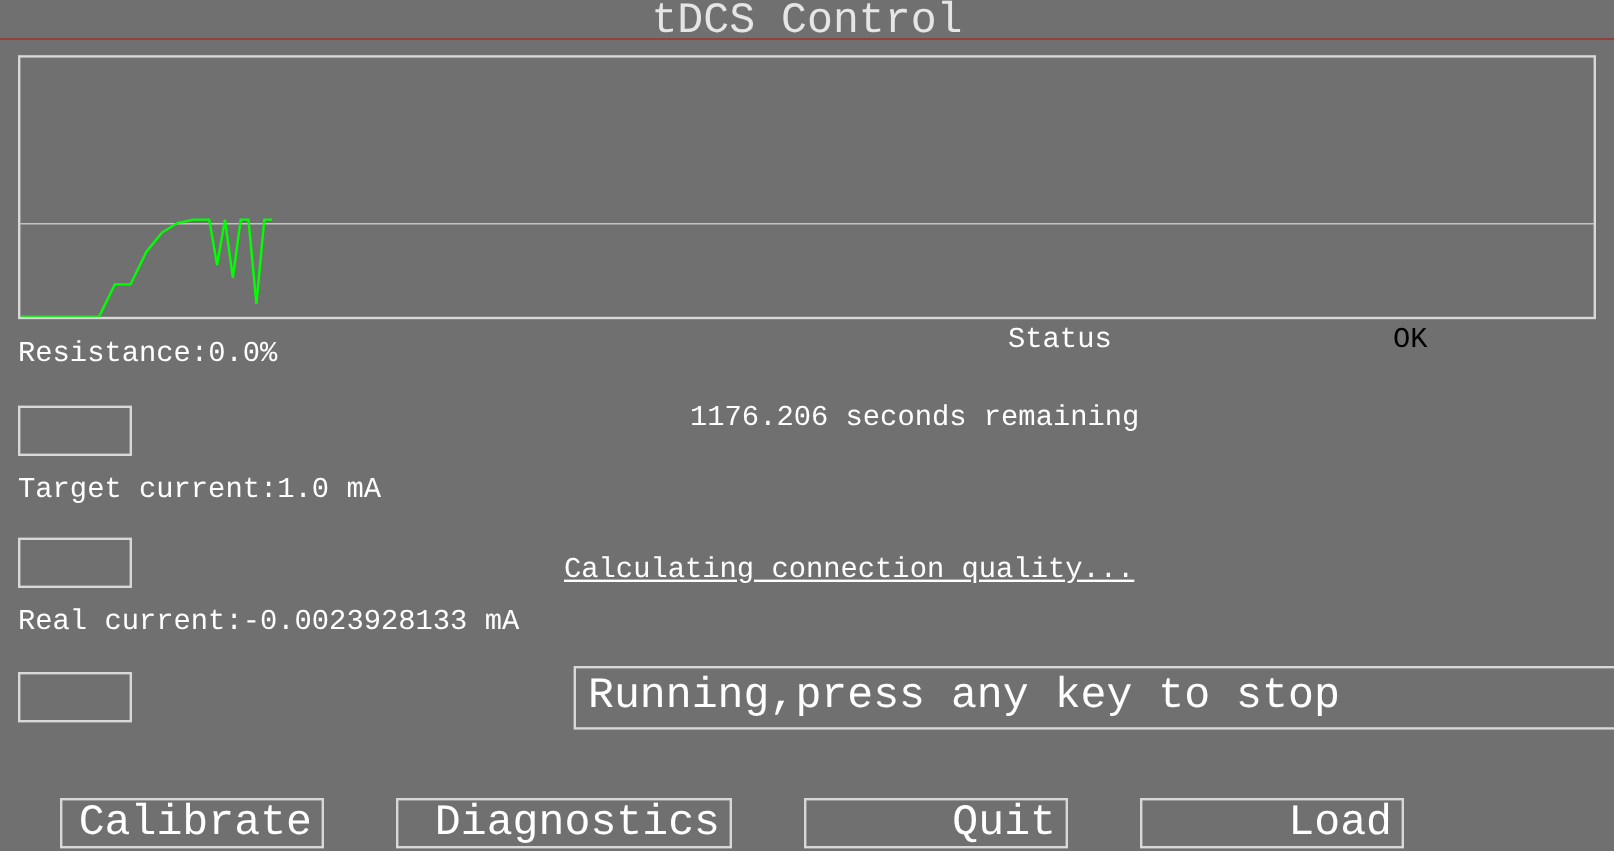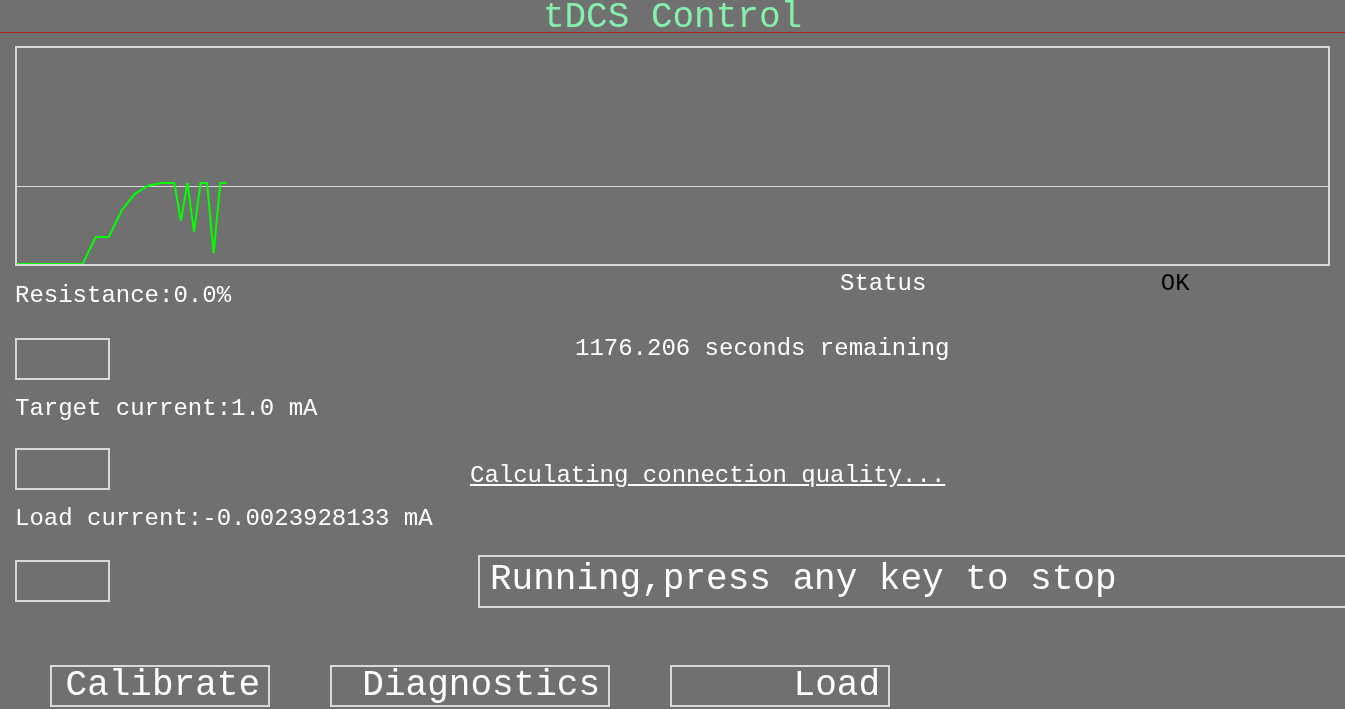--- a/index.html
+++ b/index.html
@@ -12,21 +12,21 @@
     height: 709px;
     background: #707070;
     font-family: "Courier New", monospace;
     color: #ffffff;
     overflow: hidden;
     position: relative;
   }
   .title-bar {
     text-align: center;
     font-size: 36px;
-    color: #86efac;
+    color: #e5e5e5;
     padding-top: 0;
     height: 38px;
     line-height: 36px;
     position: relative;
   }
   .title-bar::after {
     content: "";
     position: absolute;
     left: 0;
     right: 0;
@@ -148,24 +148,25 @@
 
 <div class="row target-label">
   <span>Target current:</span><span>1.0 mA</span>
 </div>
 
 <div class="empty-box box2"></div>
 
 <div class="row calc-label">Calculating connection quality...</div>
 
 <div class="row realcurr-label">
-  <span>Load current:</span><span>-0.0023928133 mA</span>
+  <span>Real current:</span><span>-0.0023928133 mA</span>
 </div>
 
 <div class="empty-box box3"></div>
 
 <div class="running-box">Running,press any key to stop</div>
 
 <div class="button-row">
   <div class="btn">Calibrate</div>
   <div class="btn btn-wide">Diagnostics</div>
+  <div class="btn">Quit</div>
   <div class="btn">Load</div>
 </div>
 
 </body></html>

